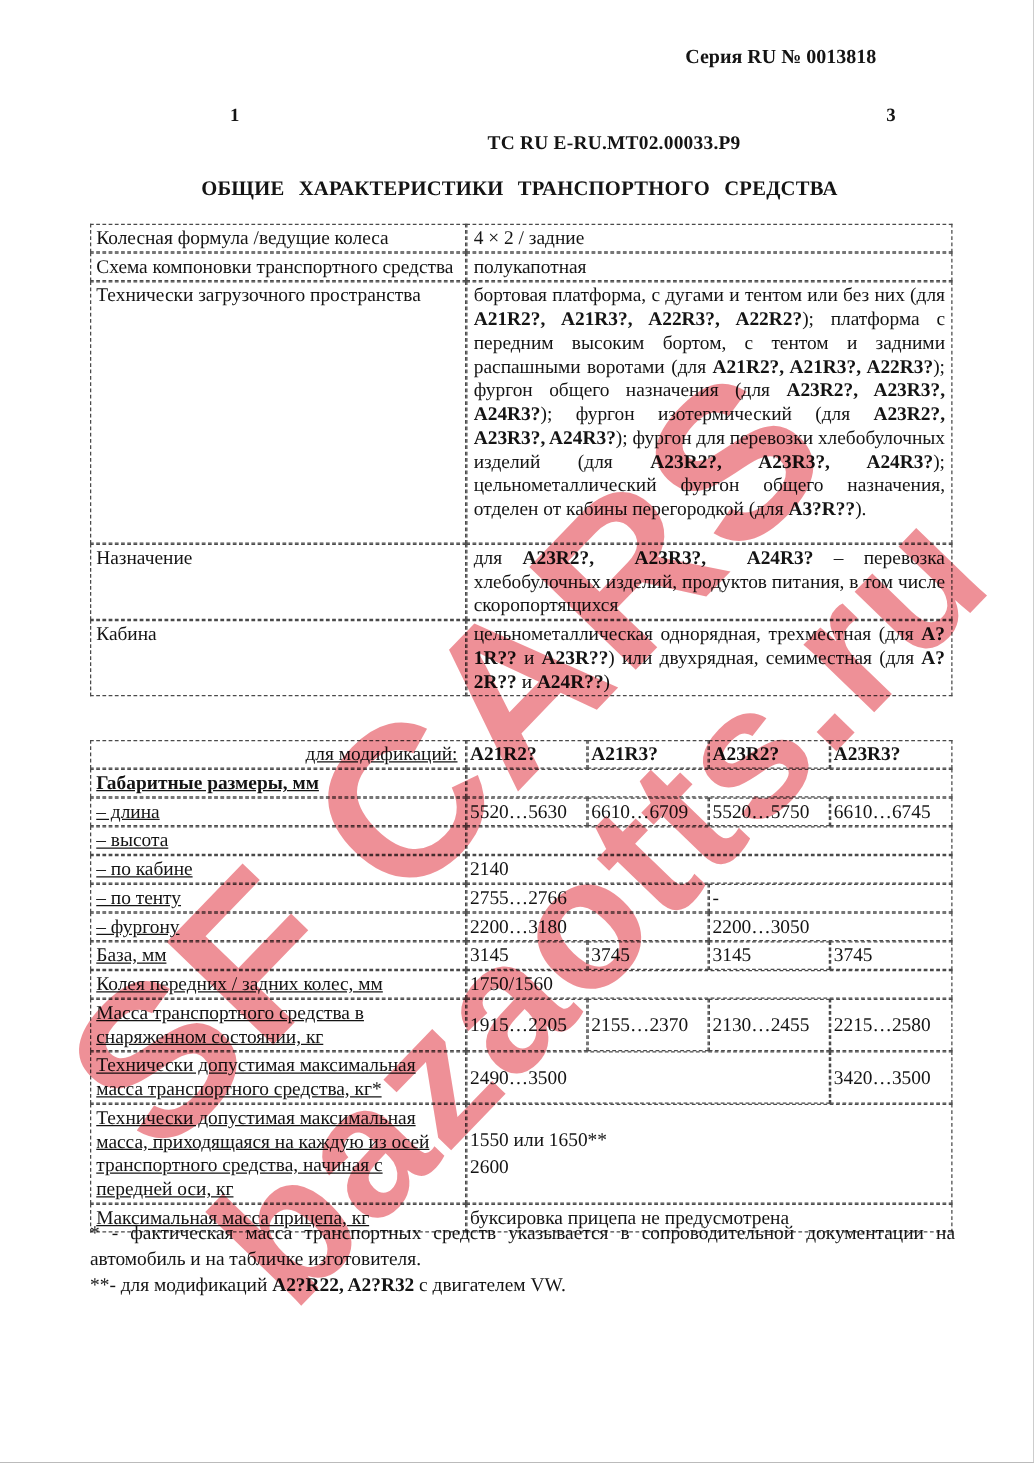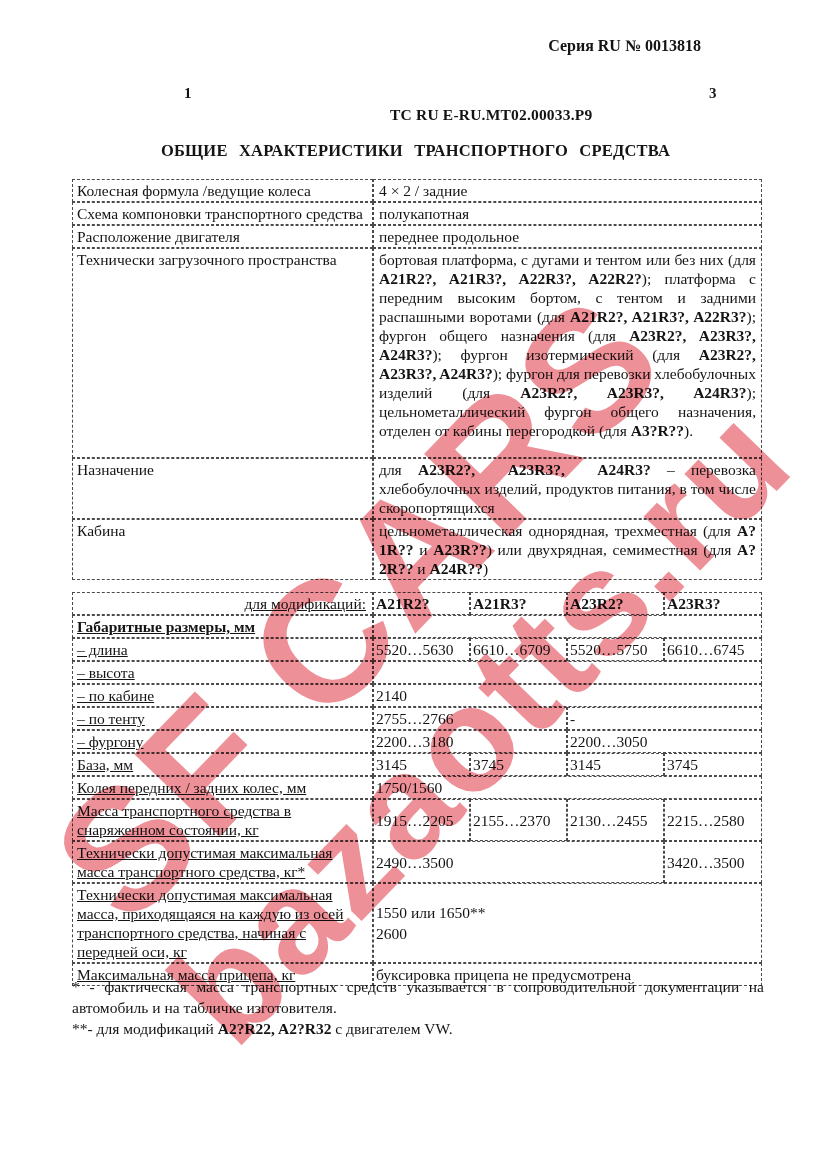--- a/index.html
+++ b/index.html
@@ -90,24 +90,20 @@
         <col style="width:389px">
       </colgroup>
     <tbody>
         <tr>
       <td class="lbl">Колесная формула /ведущие колеса</td>
       <td class="val">4 × 2 / задние</td>
     </tr>
     <tr>
       <td class="lbl">Схема компоновки транспортного средства</td>
       <td class="val">полукапотная</td>
-    </tr>
-    <tr>
-      <td class="lbl">Расположение двигателя</td>
-      <td class="val">переднее продольное</td>
     </tr>
     <tr>
       <td class="lbl">Технически загрузочного пространства</td>
       <td class="val val-big">бортовая платформа, с дугами и тентом или без них (для <b>A21R2?, A21R3?, A22R3?, A22R2?</b>); платформа с передним высоким бортом, с тентом и задними распашными воротами (для <b>A21R2?, A21R3?, A22R3?</b>); фургон общего назначения (для <b>A23R2?, A23R3?, A24R3?</b>); фургон изотермический (для <b>A23R2?, A23R3?, A24R3?</b>); фургон для перевозки хлебобулочных изделий (для <b>A23R2?, A23R3?, A24R3?</b>); цельнометаллический фургон общего назначения, отделен от кабины перегородкой (для <b>A3?R??</b>).</td>
     </tr>
     <tr>
       <td class="lbl">Назначение</td>
       <td class="val">для <b>A23R2?,&nbsp;&nbsp;A23R3?,&nbsp;&nbsp;A24R3?</b> – перевозка хлебобулочных изделий, продуктов питания, в том числе скоропортящихся</td>
     </tr>
     <tr>

